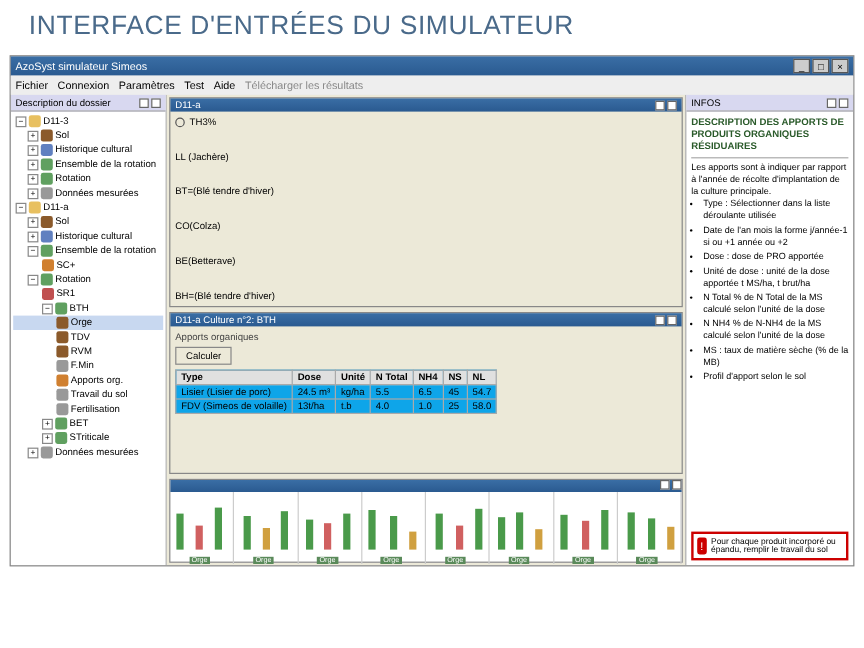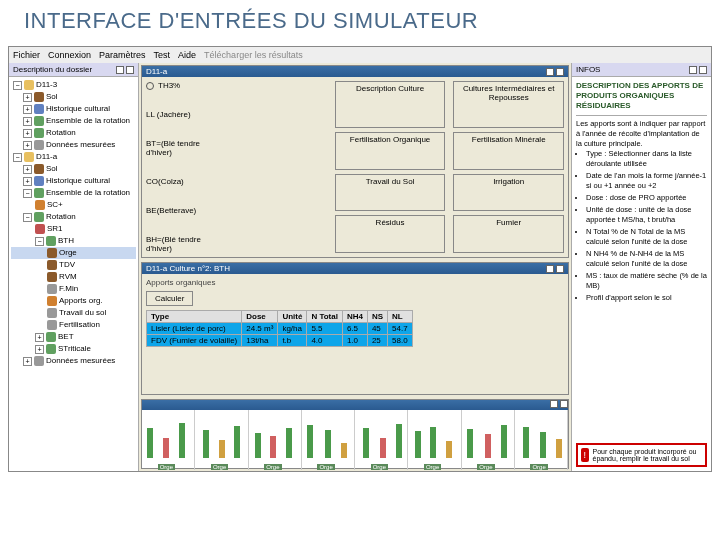--- a/index.html
+++ b/index.html
@@ -64,20 +64,27 @@
   .warnbox { border: 2px solid #c00; margin: 4px; padding: 3px; font-size: 7px; display:flex; gap:4px; align-items:flex-start; }
   .warnico { width:14px; height:14px; background:#c00; color:#fff; display:flex; align-items:center; justify-content:center; font-size:9px; border-radius:2px; }
 </style>
 </head>
 <body>
 
 <div class="slide">
   <div class="slide-title">INTERFACE D'ENTRÉES DU SIMULATEUR</div>
 
   <div class="app">
+    <div class="titlebar">
+      <span>AzoSyst simulateur Simeos</span>
+      <span class="spacer"></span>
+      <span class="winbtn">_</span>
+      <span class="winbtn">□</span>
+      <span class="winbtn">×</span>
+    </div>
     <div class="menubar">
       <span>Fichier</span>
       <span>Connexion</span>
       <span>Paramètres</span>
       <span>Test</span>
       <span>Aide</span>
       <span style="color:#888">Télécharger les résultats</span>
     </div>
 
     <div class="body">
@@ -216,30 +223,20 @@
             <div class="crops">
               <div class="crop-row">
                   <span class="radio"></span>
                   <span>TH3%</span>
                 </div>
               <div>LL (Jachère)</div>
               <div>BT=(Blé tendre d'hiver)</div>
               <div>CO(Colza)</div>
               <div>BE(Betterave)</div>
               <div>BH=(Blé tendre d'hiver)</div>
-            </div>
-            <div class="btn-grid">
-              <div class="btn">Description Culture</div>
-              <div class="btn">Cultures Intermédiaires et Repousses</div>
-              <div class="btn">Fertilisation Organique</div>
-              <div class="btn">Fertilisation Minérale</div>
-              <div class="btn">Travail du Sol</div>
-              <div class="btn">Irrigation</div>
-              <div class="btn">Résidus</div>
-              <div class="btn">Fumier</div>
             </div>
           </div>
         </div>
 
         <div class="subwin" style="flex:1">
           <div class="swtitle">
               <span>D11-a   Culture n°2: BTH</span>
               <span class="sp"></span>
               <span class="pin"></span>
               <span class="pin"></span>
@@ -261,21 +258,21 @@
               <tr>
                 <td>Lisier (Lisier de porc)</td>
                     <td>24.5 m³</td>
                     <td>kg/ha</td>
                     <td>5.5</td>
                     <td>6.5</td>
                     <td>45</td>
                     <td>54.7</td>
               </tr>
               <tr>
-                <td>FDV (Fumier de volaille)</td>
+                <td>FDV (Simeos de volaille)</td>
                     <td>13t/ha</td>
                     <td>t.b</td>
                     <td>4.0</td>
                     <td>1.0</td>
                     <td>25</td>
                     <td>58.0</td>
               </tr>
             </tbody>
               </table>
           </div>

